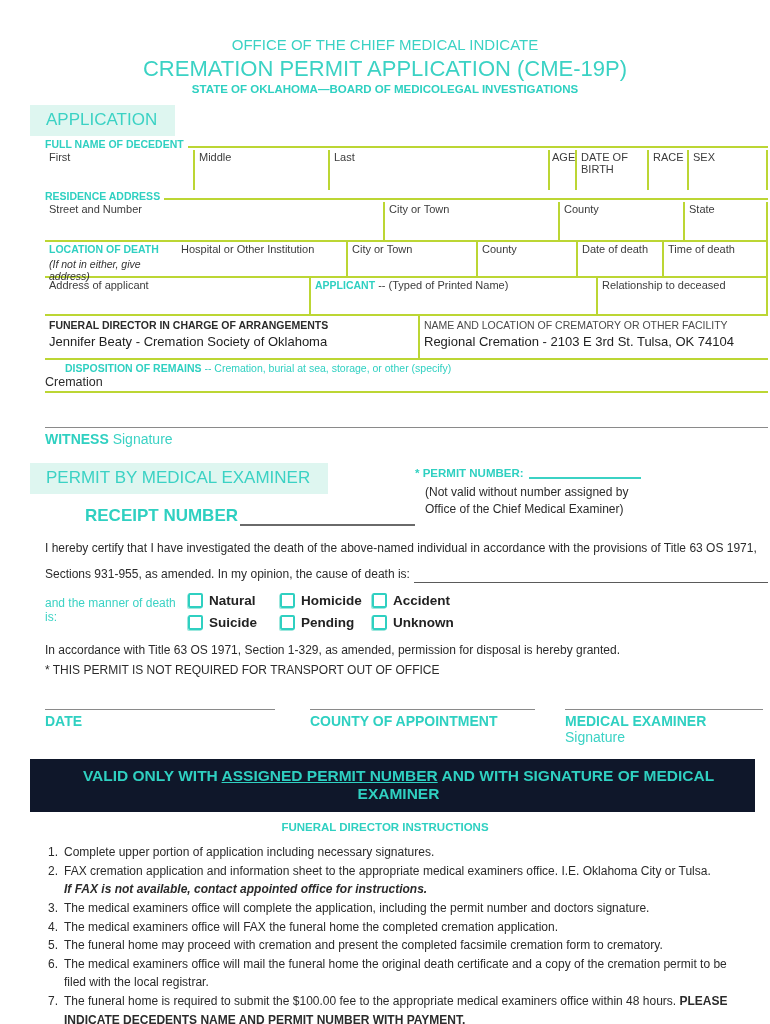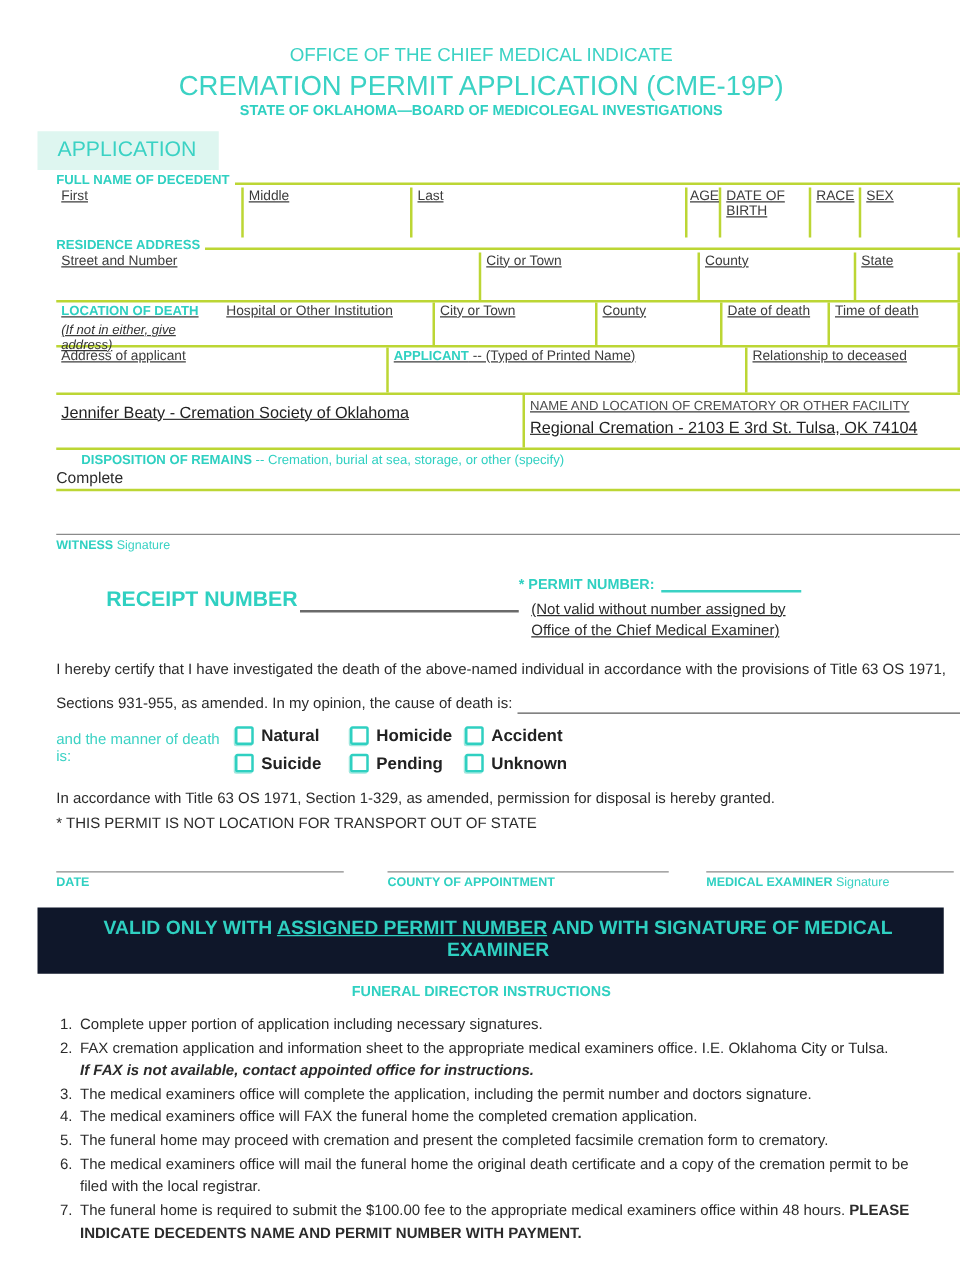--- a/index.html
+++ b/index.html
@@ -15,49 +15,49 @@
         padding:5px 18px 6px 16px;}
   .app-chip{margin:8px 0 0 30px;}
   
   .form{margin:2px 2px 17px 45px;}
   .lblline{display:flex;align-items:flex-end;}
   .seclbl{color:#2fd0c1;font-weight:bold;font-size:10.5px;white-space:nowrap;}
   .leadline{flex:1;border-bottom:2px solid #bcd634;margin:0 0 2px 4px;}
   .row{display:flex;border-right:2px solid #bcd634;}
   .row.nrb{border-right:none;}
   .cell{border-right:2px solid #bcd634;font-size:11px;color:#3c3c3c;
-        padding:1px 2px 0 4px;box-sizing:border-box;text-decoration:underline;}
+        padding:1px 2px 0 4px;box-sizing:border-box;}
   .cell:last-child{border-right:none;}
   .hrl{border-top:2px solid #bcd634;height:0;}
   .r1{height:40px;} .r2{height:38px;} .r3{height:34px;} .r4{height:36px;} .r5{height:42px;}
   .tealb{color:#2fd0c1;font-weight:bold;}
   .ital{font-style:italic;font-size:10.5px;color:#333;}
   .combo .sub{display:block;margin-top:3px;}
   .fd-h{font-size:10.5px;font-weight:bold;color:#2b2b2b;}
   .fd-h2{font-size:10.5px;color:#4a4a4a;}
   .fd-v{font-size:13px;color:#222;margin-top:3px;}
   .disp-lbl{font-size:10.5px;color:#2fd0c1;padding-top:2px;padding-left:20px;}
   .disp-val{font-size:12.5px;padding:1px 0 2px 0;}
   
   .para{margin:6px 2px 0 45px;font-size:12px;line-height:1.42;}
   .sigrow2{display:flex;gap:85px;margin:22px 2px 0 45px;}
   .sigcol{flex:1;}
   .sigline{border-bottom:1.5px solid #8a8a8a;height:12px;}
-  .siglab{font-size:10px;margin-top:3px;}
+  .siglab{font-size:14px;margin-top:3px;}
   .siglab .b{color:#2fd0c1;font-weight:bold;}
   .siglab .r{color:#3bd2c4;}
   
   .permitwrap{display:flex;margin:16px 2px 0 30px;}
   .pleft{width:385px;}
   .pright{flex:1;padding-top:4px;}
   .receipt{margin:12px 0 0 55px;font-size:17px;font-weight:bold;color:#2fd0c1;display:flex;align-items:flex-end;}
   .receipt-line{width:175px;border-bottom:2px solid #6a6a6a;height:14px;margin-left:2px;}
   .pnum{color:#2fd0c1;font-weight:bold;font-size:11.5px;display:flex;align-items:flex-end;}
   .pnum-line{width:112px;border-bottom:2px solid #3bd2c4;height:10px;margin-left:5px;}
-  .pnote{font-size:12px;margin:5px 0 0 10px;line-height:1.45;text-decoration:underline;}
+  .pnote{font-size:12px;margin:5px 0 0 10px;line-height:1.45;}
   .cert2{margin:14px 2px 0 45px;font-size:12px;line-height:1.4;}
   .cert2 .l2{display:flex;align-items:flex-end;margin-top:10px;}
   .dashfill{flex:1;border-bottom:1.5px solid #5a5a5a;height:10px;margin-left:4px;}
   
   .manner{display:flex;margin:10px 2px 0 45px;}
   .mlabel{color:#3bd2c4;font-size:12px;width:143px;padding-top:3px;}
   .mgrid{display:grid;grid-template-columns:92px 92px 92px;row-gap:7px;}
   .opt{display:flex;align-items:center;font-size:13.5px;font-weight:bold;color:#222;}
   .cb{width:11px;height:11px;border:2px solid #2fd0c1;border-radius:2px;margin-right:6px;
       box-shadow:-1px 1px 0 #9fe8de;}
@@ -139,48 +139,50 @@
       <div class="cell" style="width:266px">Address of applicant</div>
       <div class="cell" style="width:287px">
         <span class="tealb" style="font-size:10.5px">APPLICANT</span><span> -- (Typed of Printed Name)</span>
       </div>
       <div class="cell" style="flex:1">Relationship to deceased</div>
     </div>
 
     <div class="hrl"></div>
     <div class="row r5 nrb">
       <div class="cell" style="width:375px;padding-top:3px">
+        <span class="fd-h">FUNERAL DIRECTOR IN CHARGE OF ARRANGEMENTS</span>
         <div class="fd-v">Jennifer Beaty - Cremation Society of Oklahoma</div>
       </div>
       <div class="cell" style="flex:1;padding-top:3px;border-right:none">
         <span class="fd-h2">NAME AND LOCATION OF CREMATORY OR OTHER FACILITY</span>
         <div class="fd-v">Regional Cremation - 2103 E 3rd St. Tulsa, OK 74104</div>
       </div>
     </div>
 
     <div class="hrl"></div>
     <div class="disp-lbl">
       <span class="tealb">DISPOSITION OF REMAINS</span><span> -- Cremation, burial at sea, storage, or other (specify)</span>
     </div>
-    <div class="disp-val">Complete</div>
+    <div class="disp-val">Cremation</div>
     <div class="hrl"></div>
   </div>
 
   
 
   <div class="sigrow2">
     <div class="sigcol">
       <div class="sigline"></div>
       <div class="siglab"><span class="b">WITNESS</span><span class="r"> Signature</span></div>
     </div>
   </div>
 
   
   <div class="permitwrap">
     <div class="pleft">
+      <span class="chip">PERMIT BY MEDICAL EXAMINER</span>
       <div class="receipt">
         <span>RECEIPT NUMBER</span>
         <span class="receipt-line"></span>
       </div>
     </div>
     <div class="pright">
       <div class="pnum">
         <span>* PERMIT NUMBER:</span>
         <span class="pnum-line"></span>
       </div>
@@ -224,21 +226,21 @@
           <span>Pending</span>
         </div>
       <div class="opt">
           <span class="cb"></span>
           <span>Unknown</span>
         </div>
     </div>
   </div>
 
   <div class="para small-gap">In accordance with Title 63 OS 1971, Section 1-329, as amended, permission for disposal is hereby granted.</div>
-  <div class="transport">* THIS PERMIT IS NOT LOCATION FOR TRANSPORT OUT OF STATE</div>
+  <div class="transport">* THIS PERMIT IS NOT REQUIRED FOR TRANSPORT OUT OF OFFICE</div>
 
   <div class="sigrow3">
     <div class="s3a">
       <div class="sigline"></div>
       <div class="siglab"><span class="b">DATE</span></div>
     </div>
     <div class="s3b">
       <div class="sigline"></div>
       <div class="siglab"><span class="b">COUNTY OF APPOINTMENT</span></div>
     </div>

